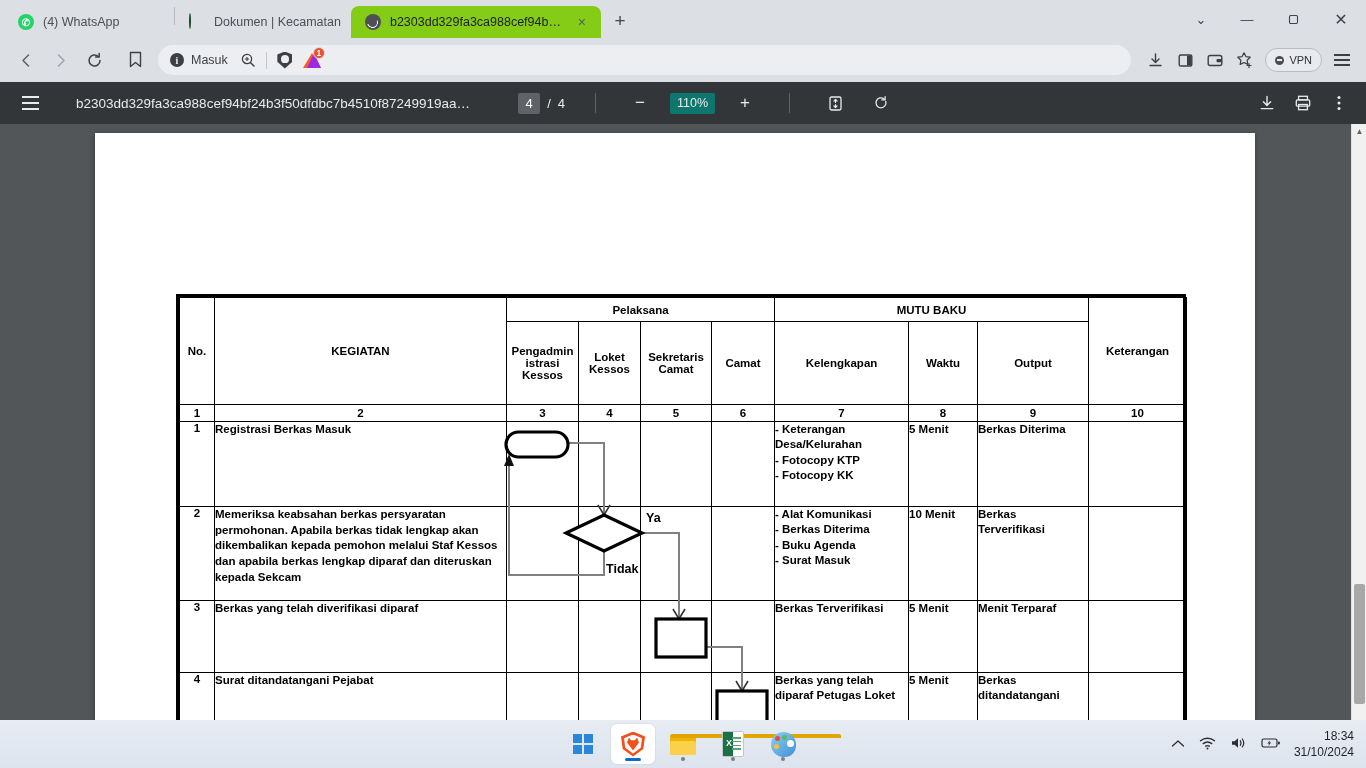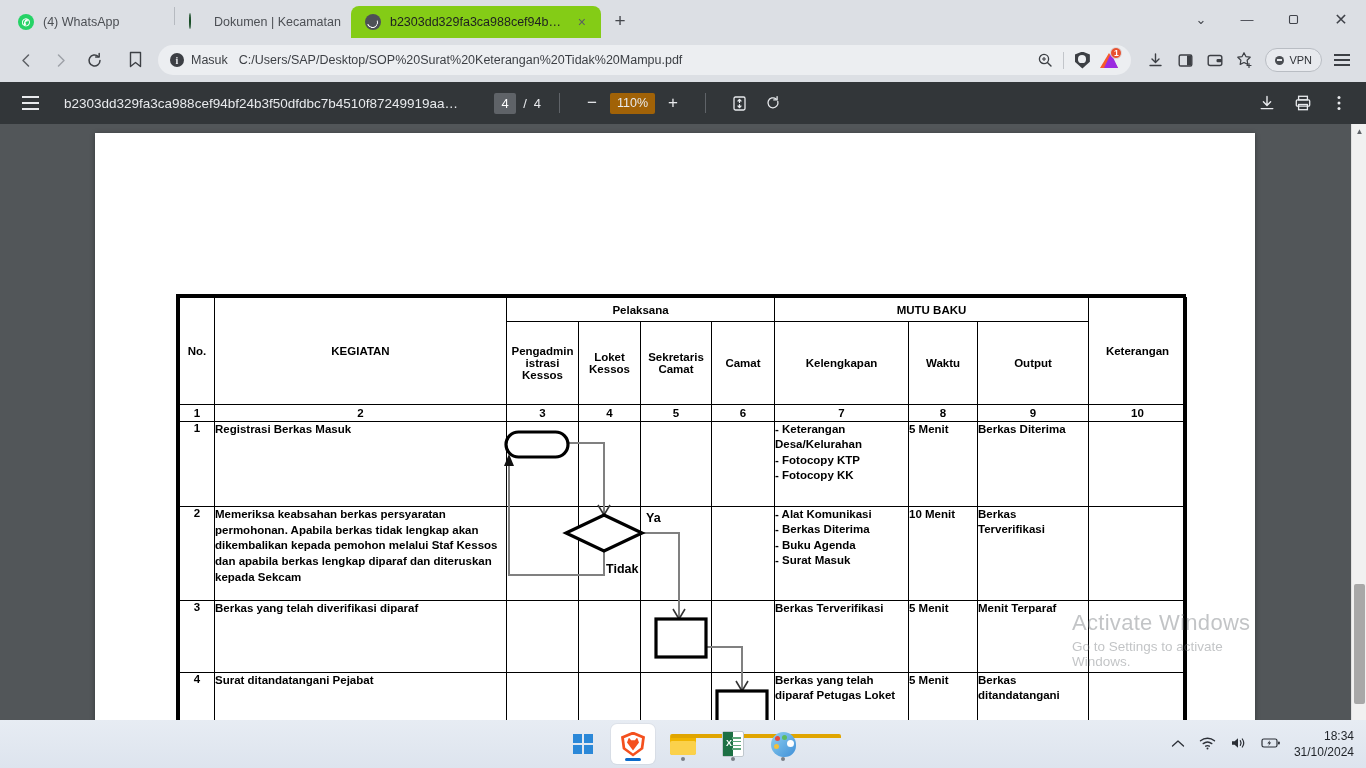--- a/index.html
+++ b/index.html
@@ -169,39 +169,39 @@
   .hamb i { display:block; width:16px;height:1.8px;background:#3c3f44; }
 
   
   .pdfbar {
     height: 42px; width: 100%;
     background: #323639;
     display: flex; align-items: center;
     color: #e8eaed;
     font-size: 13px;
     padding: 0 12px;
-    gap: 4px;
+    gap: 16px;
   }
   .pdf-hamb { width: 36px;height:36px;display:flex;flex-direction:column;justify-content:center;gap:4px;align-items:center;}
   .pdf-hamb i{display:block;width:17px;height:1.8px;background:#e8eaed;}
   .pdf-title {
     margin-left: 12px;
     font-size: 13.5px;
     max-width: 460px;
     white-space: nowrap; overflow: hidden; text-overflow: ellipsis;
     font-weight: 500;
   }
   .pdf-pagebox { display:flex;align-items:center;gap:7px; margin-left: 32px; font-size: 13px;}
   .pg-input {
     background:#5f6368; border-radius:2px; min-width:22px; height:21px;
     display:flex;align-items:center;justify-content:center; padding:0 5px; color:#fff;
   }
   .pdf-sep { width:1px;height:20px;background:#5f6368;margin:0 14px;}
   .zoombtn { width:28px;height:28px;display:flex;align-items:center;justify-content:center;font-size:17px;}
-  .zoomval { background:#a16207;border-radius:2px;height:21px;display:flex;align-items:center;justify-content:center;padding:0 7px;font-size:12.5px;text-align:right;}
+  .zoomval { background:#0f766e;border-radius:2px;height:21px;display:flex;align-items:center;justify-content:center;padding:0 7px;font-size:12.5px;text-align:right;}
   .pdf-right { margin-left:auto; display:flex;align-items:center;gap:6px;}
   .pdf-ico { width:30px;height:30px;display:flex;align-items:center;justify-content:center;}
 
   
   .viewer {
     position: relative;
     width: 1366px;
     height: 636px;
     background: #525659;
     overflow: hidden;
@@ -380,21 +380,20 @@
 
   <div class="bookmark-ico">
     <svg width="15" height="18" viewBox="0 0 15 18">
         <path d="M2.5 1.5h10v14l-5-4-5 4z" fill="none" stroke="#3d4045" stroke-width="1.4" stroke-linejoin="round"></path>
       </svg>
   </div>
 
   <div class="omnibox">
     <span class="info-ico">i</span>
     <span class="omni-scheme">Masuk</span>
-    <span class="omni-url" title="C:/Users/SAP/Desktop/SOP%20Surat%20Keterangan%20Tidak%20Mampu.pdf">C:/Users/SAP/Desktop/SOP%20Surat%20Keterangan%20Tidak%20Mampu.pdf</span>
     <span class="omni-right">
       <span class="omni-ico">
         <svg width="16" height="16" viewBox="0 0 16 16">
             <circle cx="7" cy="7" r="4.6" fill="none" stroke="#3c3f44" stroke-width="1.3"></circle>
             <path d="M10.4 10.4 L14 14" stroke="#3c3f44" stroke-width="1.4" stroke-linecap="round"></path>
             <path d="M5 7h4M7 5v4" stroke="#3c3f44" stroke-width="1.1"></path>
           </svg>
       </span>
       <span class="omni-div"></span>
       <span class="omni-ico">
@@ -656,24 +655,20 @@
 
         <rect x="538" y="394" width="50" height="38" fill="#fff" stroke="#000" stroke-width="3.2"></rect>
 
         <rect x="327" y="460" width="62" height="26" rx="13" ry="13" fill="#fff" stroke="#000" stroke-width="3.2"></rect>
       </svg>
 
       <div style="position:absolute;left:467px;top:214px;font-size:12.5px;font-weight:bold;color:#000;">Ya</div>
       <div style="position:absolute;left:427px;top:265px;font-size:12.5px;font-weight:bold;color:#000;">Tidak</div>
     </div>
 
-    <div class="watermark" style="left:977px;top:477px;">
-      <div class="w1">Activate Windows</div>
-      <div class="w2">Go to Settings to activate Windows.</div>
-    </div>
   </div>
 
   <div class="vscroll">
     <div class="vs-arrow">▲</div>
     <div class="vs-thumb"></div>
     <div class="vs-arrow" style="position:absolute;bottom:0;">▼</div>
   </div>
 </div>
 
 <div class="taskbar">

